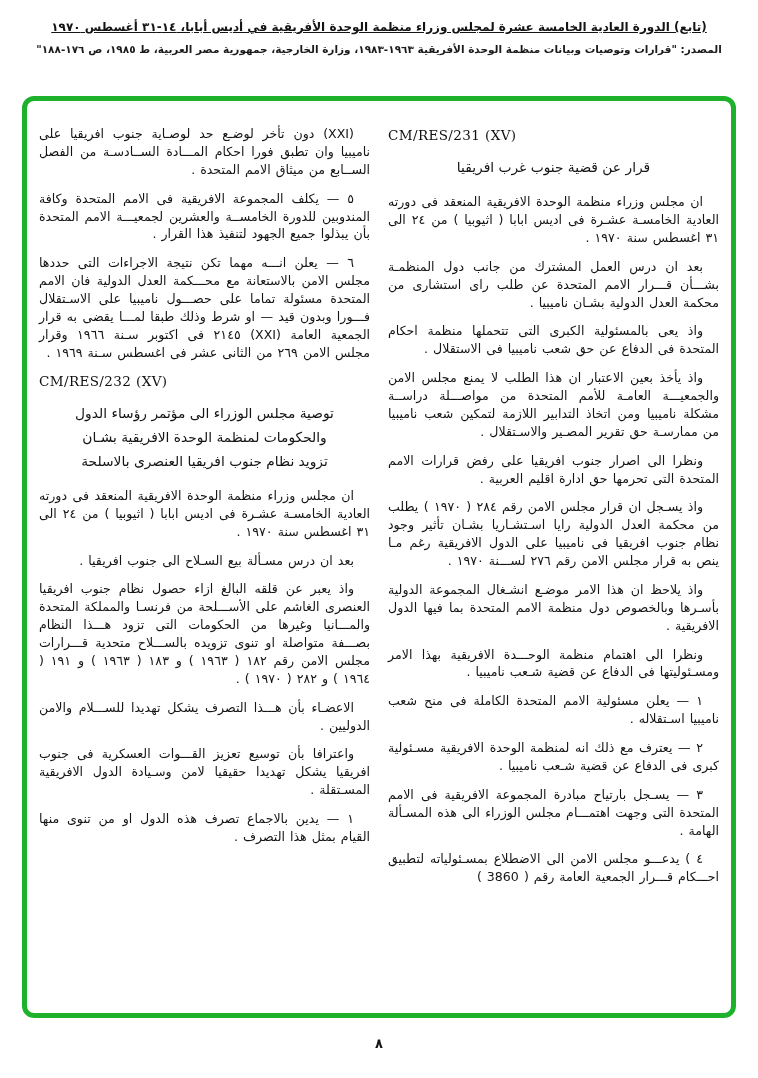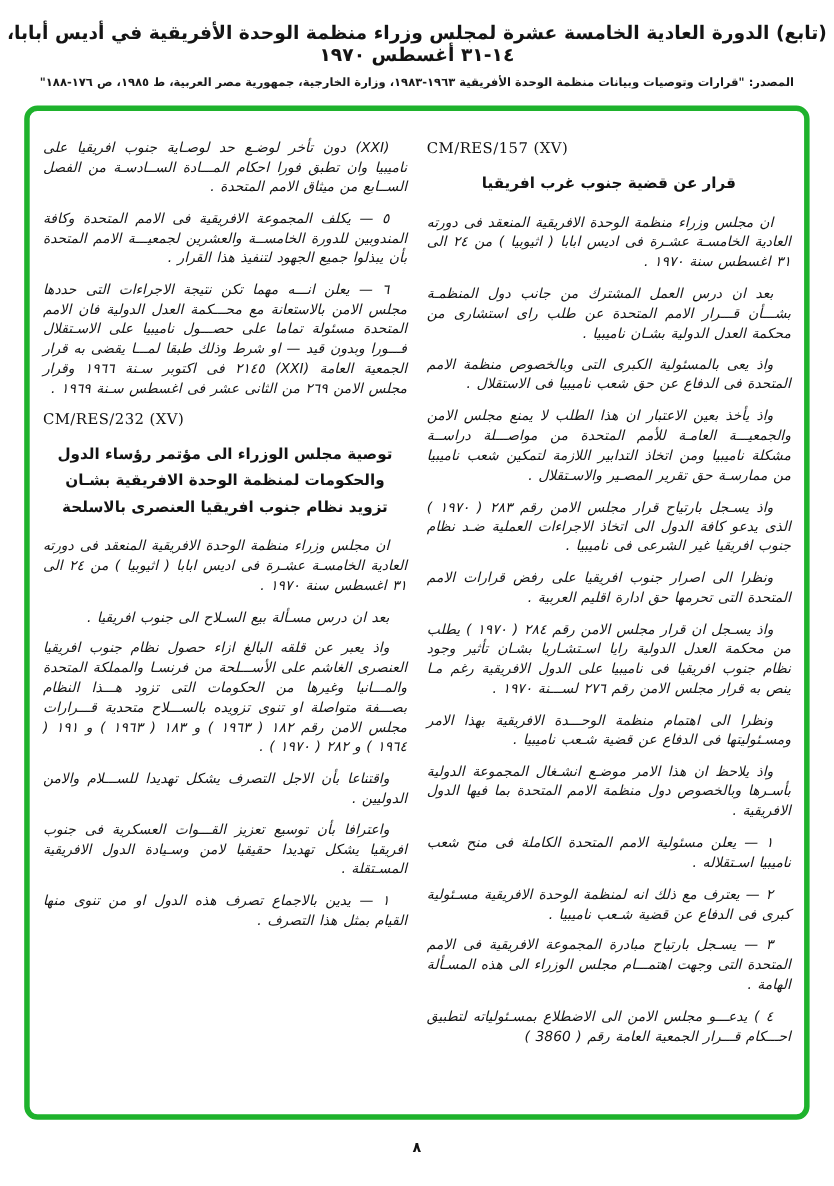--- a/index.html
+++ b/index.html
@@ -9,21 +9,21 @@
     background:#ffffff;
     font-family:"DejaVu Sans", sans-serif;
     color:#141414;
     overflow:hidden;
   }
   .header {
     position:absolute; top:20px; left:0; right:0;
     text-align:center; direction:rtl;
   }
   .header .h1 {
-    font-size:17px; font-weight:bold; letter-spacing:0;
+    font-size:12px; font-weight:bold; letter-spacing:0;text-decoration:underline;
   }
   .header .h2 {
     font-size:10.5px; font-weight:bold; margin-top:9px; color:#1a1a1a;
   }
   .frame {
     position:absolute; left:22px; top:96px;
     width:714px; height:922px;
     border:5px solid #1eb22c;
     border-radius:12px;
     box-sizing:border-box;
@@ -35,81 +35,79 @@
     display:flex; direction:rtl; gap:18px; height:100%;
   }
   .col { width:331px; direction:rtl; }
   .block.code {
     direction:ltr; text-align:left;
     font-family:"DejaVu Serif", "Liberation Serif", serif;
     font-size:13.5px; letter-spacing:0.4px;
     margin:2px 0 12px 0; color:#101010;
   }
   .block.title {
-    font-weight:bold; text-align:center; direction:rtl;
+    font-weight:normal; text-align:center; direction:rtl;
     font-size:13.8px; line-height:1.75;
     margin:6px 0 14px 0;
     white-space:pre-line;
   }
   .block.para {
     direction:rtl;
     font-size:12.6px; line-height:1.42;
     text-align:justify;
     text-indent:16px;
     margin:0 0 11px 0;
     word-spacing:1px;
-    font-style:italic;
   }
   .pagenum {
     position:absolute; top:1036px; left:0; right:0;
     text-align:center; direction:rtl;
     font-size:13px; font-weight:bold; color:#111111;
   }
 </style>
 </head>
 <body>
 
 <div class="page" style="color: rgb(20, 20, 20);">
 
   <div class="header">
     <div class="h1">(تابع) الدورة العادية الخامسة عشرة لمجلس وزراء منظمة الوحدة الأفريقية في أديس أبابا، ١٤-٣١ أغسطس ١٩٧٠</div>
     <div class="h2">المصدر: "قرارات وتوصيات وبيانات منظمة الوحدة الأفريقية ١٩٦٣-١٩٨٣، وزارة الخارجية، جمهورية مصر العربية، ط ١٩٨٥، ص ١٧٦-١٨٨"</div>
   </div>
 
   <div class="frame" style="border-color: rgb(30, 178, 44);">
     <div class="cols">
       <div class="col">
-          <div class="block code">CM/RES/157 (XV)</div>
+          <div class="block code">CM/RES/231 (XV)</div>
           <div class="block title">قرار عن قضية جنوب غرب افريقيا</div>
           <div class="block para">ان مجلس وزراء منظمة الوحدة الافريقية المنعقد فى دورته العادية الخامسـة عشـرة فى اديس ابابا ( اثيوبيا ) من ٢٤ الى ٣١ اغسطس سنة ١٩٧٠ .</div>
           <div class="block para">بعد ان درس العمل المشترك من جانب دول المنظمـة بشـــأن قـــرار الامم المتحدة عن طلب راى استشارى من محكمة العدل الدولية بشـان ناميبيا .</div>
-          <div class="block para">واذ يعى بالمسئولية الكبرى التى وبالخصوص منظمة الامم المتحدة فى الدفاع عن حق شعب ناميبيا فى الاستقلال .</div>
+          <div class="block para">واذ يعى بالمسئولية الكبرى التى تتحملها منظمة احكام المتحدة فى الدفاع عن حق شعب ناميبيا فى الاستقلال .</div>
           <div class="block para">واذ يأخذ بعين الاعتبار ان هذا الطلب لا يمنع مجلس الامن والجمعيـــة العامـة للأمم المتحدة من مواصـــلة دراســة مشكلة ناميبيا ومن اتخاذ التدابير اللازمة لتمكين شعب ناميبيا من ممارسـة حق تقرير المصـير والاسـتقلال .</div>
-          <div class="block para">واذ يسـجل بارتياح قرار مجلس الامن رقم ٢٨٣ ( ١٩٧٠ ) الذى يدعو كافة الدول الى اتخاذ الاجراءات العملية ضـد نظام جنوب افريقيا غير الشرعى فى ناميبيا .</div>
           <div class="block para">ونظرا الى اصرار جنوب افريقيا على رفض قرارات الامم المتحدة التى تحرمها حق ادارة اقليم العربية .</div>
           <div class="block para">واذ يسـجل ان قرار مجلس الامن رقم ٢٨٤ ( ١٩٧٠ ) يطلب من محكمة العدل الدولية رايا اسـتشـاريا بشـان تأثير وجود نظام جنوب افريقيا فى ناميبيا على الدول الافريقية رغم مـا ينص به قرار مجلس الامن رقم ٢٧٦ لســـنة ١٩٧٠ .</div>
+          <div class="block para">واذ يلاحظ ان هذا الامر موضـع انشـغال المجموعة الدولية بأسـرها وبالخصوص دول منظمة الامم المتحدة بما فيها الدول الافريقية .</div>
           <div class="block para">ونظرا الى اهتمام منظمة الوحـــدة الافريقية بهذا الامر ومسـئوليتها فى الدفاع عن قضية شـعب ناميبيا .</div>
-          <div class="block para">واذ يلاحظ ان هذا الامر موضـع انشـغال المجموعة الدولية بأسـرها وبالخصوص دول منظمة الامم المتحدة بما فيها الدول الافريقية .</div>
           <div class="block para">١ — يعلن مسئولية الامم المتحدة الكاملة فى منح شعب ناميبيا اسـتقلاله .</div>
           <div class="block para">٢ — يعترف مع ذلك انه لمنظمة الوحدة الافريقية مسـئولية كبرى فى الدفاع عن قضية شـعب ناميبيا .</div>
           <div class="block para">٣ — يسـجل بارتياح مبادرة المجموعة الافريقية فى الامم المتحدة التى وجهت اهتمـــام مجلس الوزراء الى هذه المسـألة الهامة .</div>
           <div class="block para">٤ ) يدعـــو مجلس الامن الى الاضطلاع بمسـئولياته لتطبيق احـــكام قـــرار الجمعية العامة رقم ( 3860 )</div>
         </div>
       <div class="col">
           <div class="block para">(XXI) دون تأخر لوضـع حد لوصـاية جنوب افريقيا على ناميبيا وان تطبق فورا احكام المـــادة الســادسـة من الفصل الســابع من ميثاق الامم المتحدة .</div>
           <div class="block para">٥ — يكلف المجموعة الافريقية فى الامم المتحدة وكافة المندوبين للدورة الخامســة والعشرين لجمعيـــة الامم المتحدة بأن يبذلوا جميع الجهود لتنفيذ هذا القرار .</div>
           <div class="block para">٦ — يعلن انـــه مهما تكن نتيجة الاجراءات التى حددها مجلس الامن بالاستعانة مع محـــكمة العدل الدولية فان الامم المتحدة مسئولة تماما على حصـــول ناميبيا على الاسـتقلال فـــورا وبدون قيد — او شرط وذلك طبقا لمـــا يقضى به قرار الجمعية العامة (XXI) ٢١٤٥ فى اكتوبر سـنة ١٩٦٦ وقرار مجلس الامن ٢٦٩ من الثانى عشر فى اغسطس سـنة ١٩٦٩ .</div>
           <div class="block code">CM/RES/232 (XV)</div>
           <div class="block title">توصية مجلس الوزراء الى مؤتمر رؤساء الدول
 والحكومات لمنظمة الوحدة الافريقية بشـان
 تزويد نظام جنوب افريقيا العنصرى بالاسلحة</div>
           <div class="block para">ان مجلس وزراء منظمة الوحدة الافريقية المنعقد فى دورته العادية الخامسـة عشـرة فى اديس ابابا ( اثيوبيا ) من ٢٤ الى ٣١ اغسطس سنة ١٩٧٠ .</div>
           <div class="block para">بعد ان درس مسـألة بيع السـلاح الى جنوب افريقيا .</div>
           <div class="block para">واذ يعبر عن قلقه البالغ ازاء حصول نظام جنوب افريقيا العنصرى الغاشم على الأســـلحة من فرنسـا والمملكة المتحدة والمـــانيا وغيرها من الحكومات التى تزود هـــذا النظام بصـــفة متواصلة او تنوى تزويده بالســـلاح متحدية قـــرارات مجلس الامن رقم ١٨٢ ( ١٩٦٣ ) و ١٨٣ ( ١٩٦٣ ) و ١٩١ ( ١٩٦٤ ) و ٢٨٢ ( ١٩٧٠ ) .</div>
-          <div class="block para">واقتناعا بأن الاجل التصرف يشكل تهديدا للســـلام والامن الدوليين .</div>
+          <div class="block para">الاعضـاء بأن هـــذا التصرف يشكل تهديدا للســـلام والامن الدوليين .</div>
           <div class="block para">واعترافا بأن توسيع تعزيز القـــوات العسكرية فى جنوب افريقيا يشكل تهديدا حقيقيا لامن وسـيادة الدول الافريقية المسـتقلة .</div>
           <div class="block para">١ — يدين بالاجماع تصرف هذه الدول او من تنوى منها القيام بمثل هذا التصرف .</div>
         </div>
     </div>
   </div>
 
   <div class="pagenum">٨</div>
 
 </div>
 

